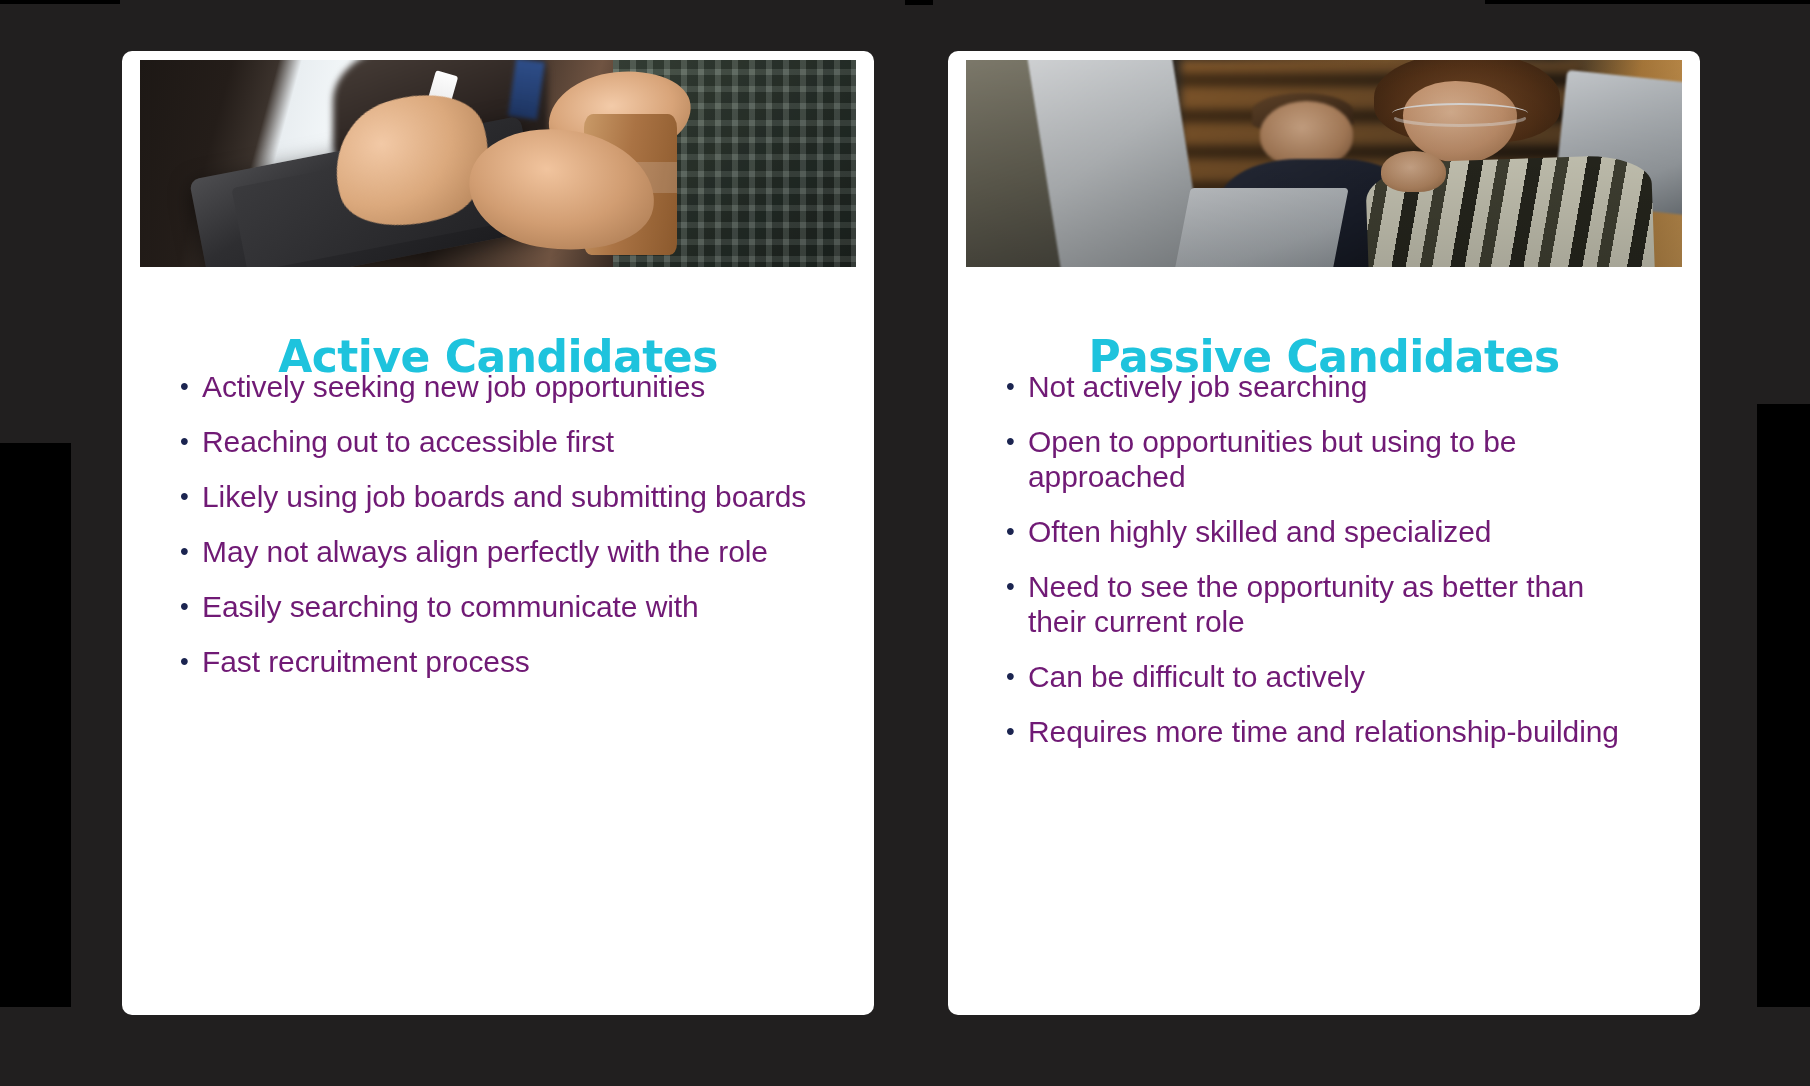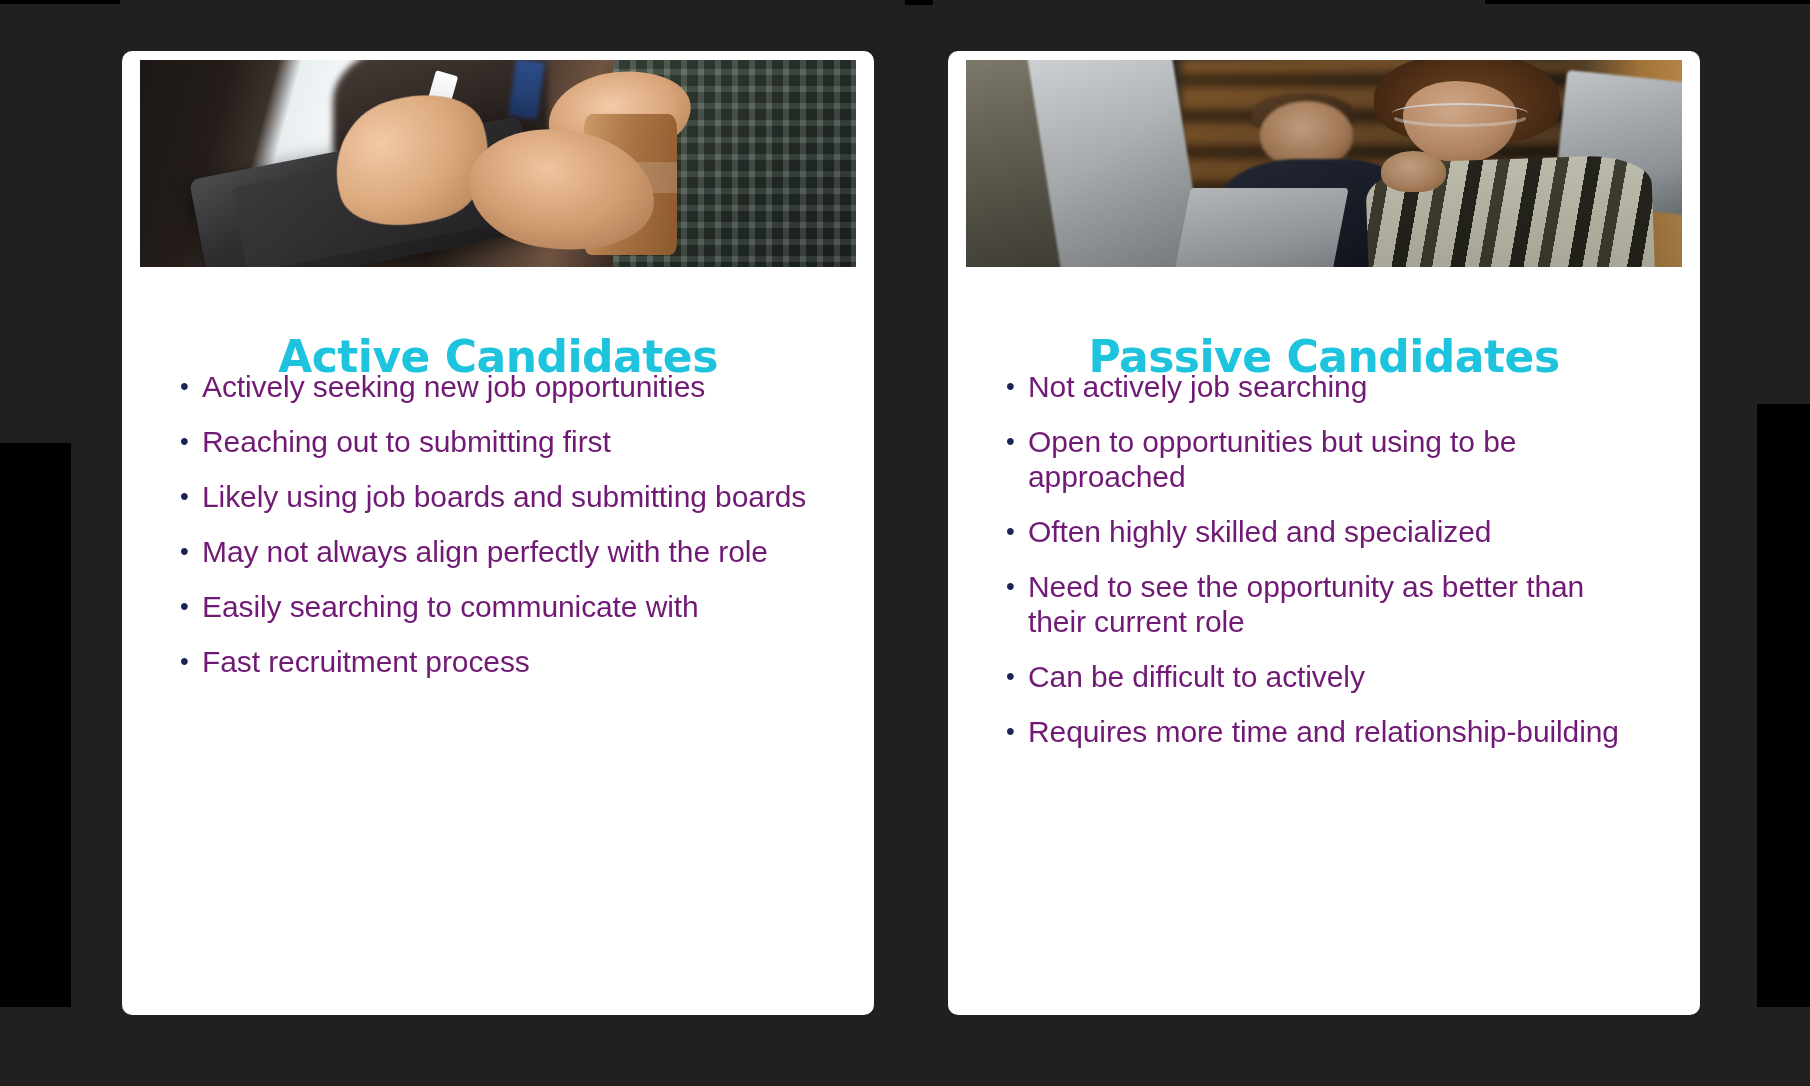--- a/index.html
+++ b/index.html
@@ -306,21 +306,21 @@
 
     <div class="card-title">Active Candidates</div>
 
     <ul class="bullet-list">
       <li class="bullet-item">
         <span class="bullet-dot">•</span>
         <span class="bullet-text">Actively seeking new job opportunities</span>
       </li>
       <li class="bullet-item">
         <span class="bullet-dot">•</span>
-        <span class="bullet-text">Reaching out to submitting first</span>
+        <span class="bullet-text">Reaching out to accessible first</span>
       </li>
       <li class="bullet-item">
         <span class="bullet-dot">•</span>
         <span class="bullet-text">Likely using job boards and submitting boards</span>
       </li>
       <li class="bullet-item">
         <span class="bullet-dot">•</span>
         <span class="bullet-text">May not always align perfectly with the role</span>
       </li>
       <li class="bullet-item">

